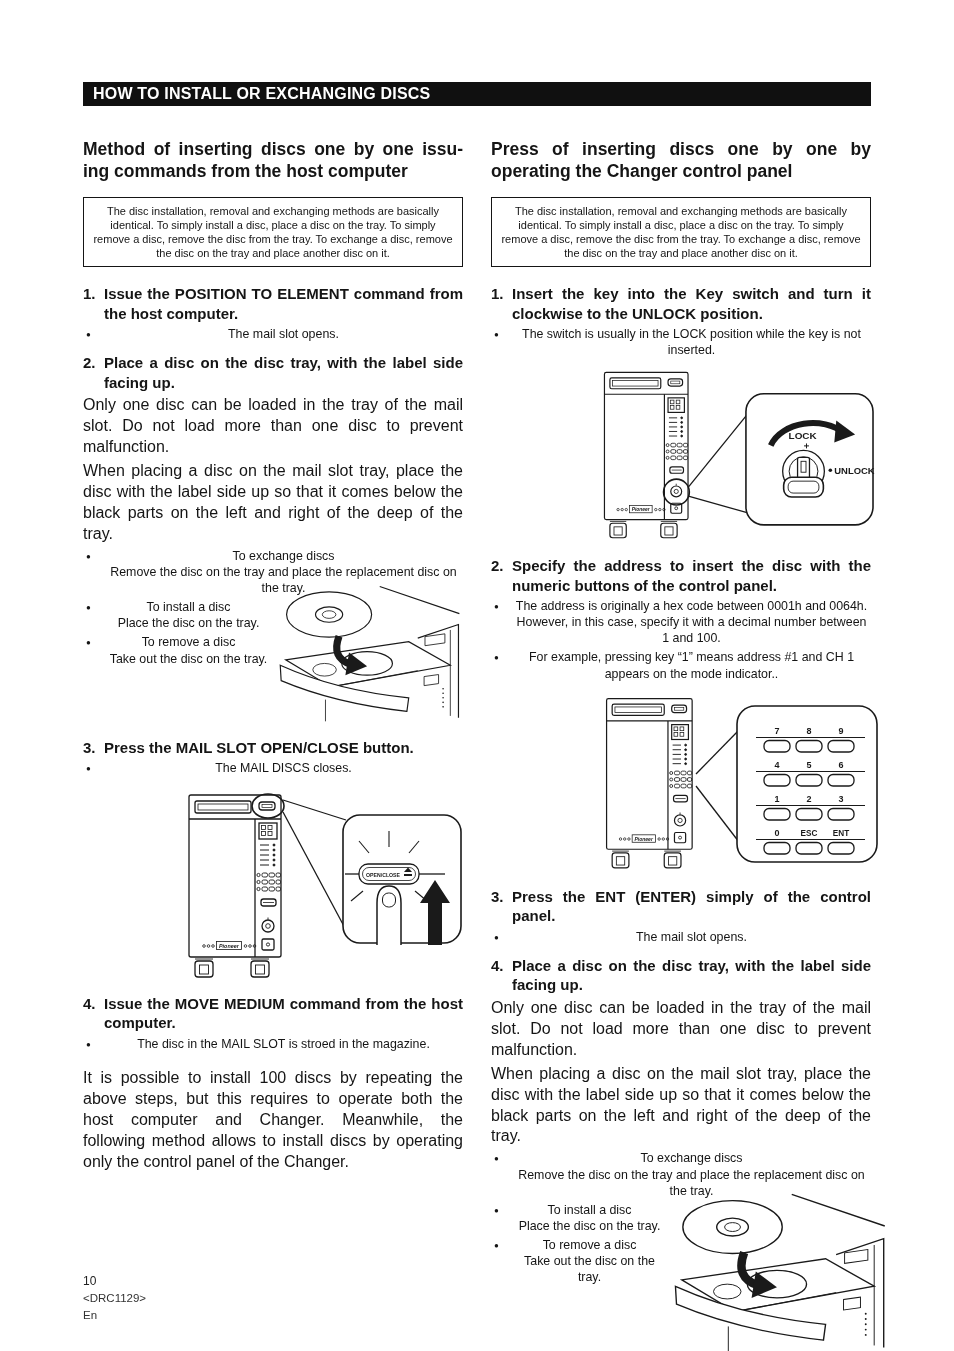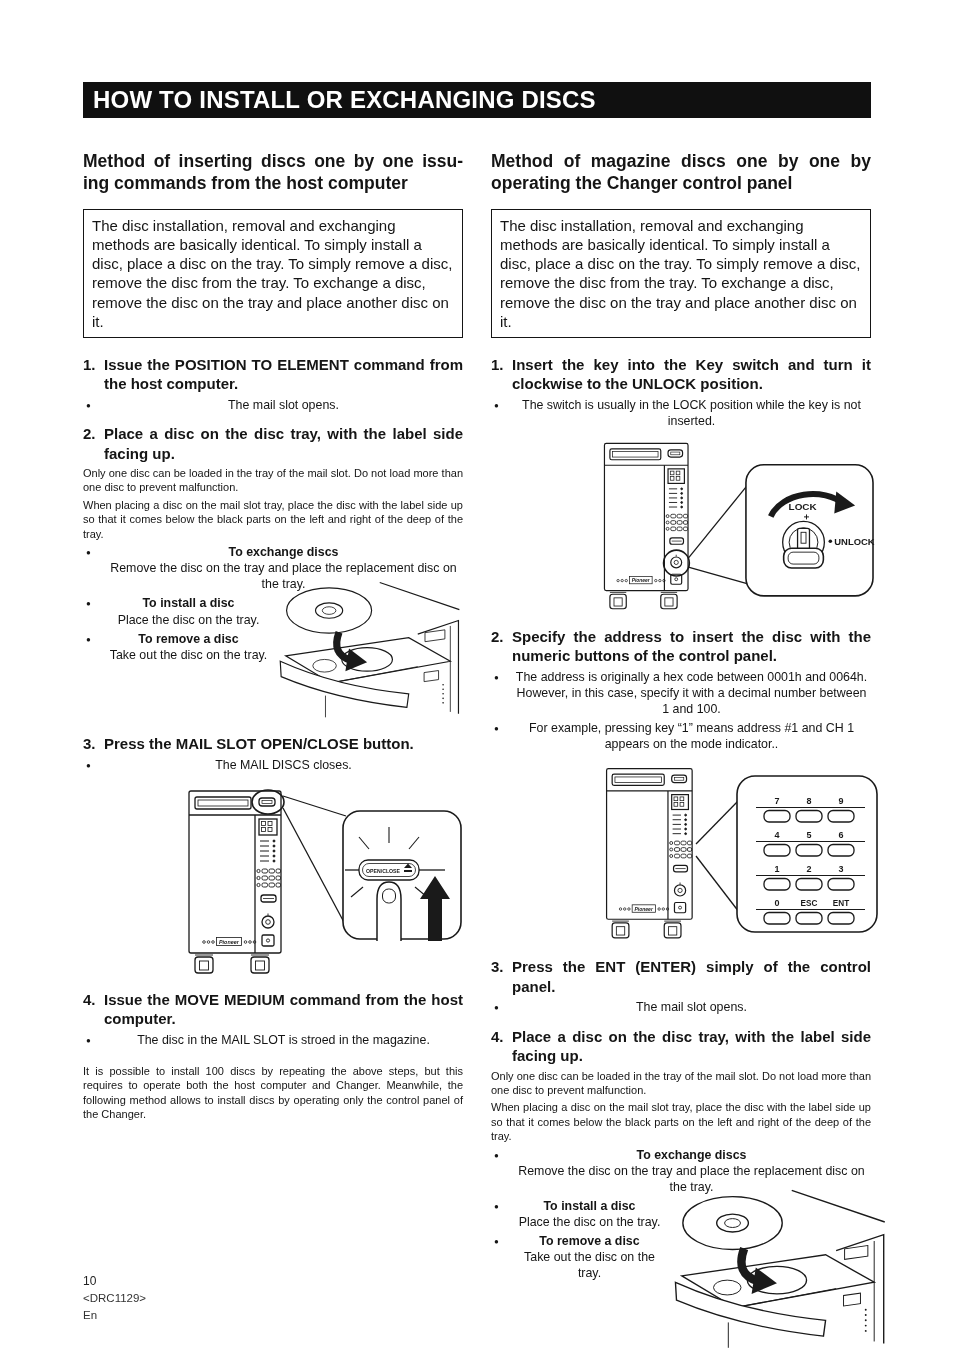--- a/index.html
+++ b/index.html
@@ -3,40 +3,40 @@
 <meta charset="utf-8">
 <style>
   * { box-sizing: border-box; margin: 0; padding: 0; }
   html,body { background:#fff; }
   body {
     width: 954px; height: 1351px; position: relative; overflow: hidden;
     font-family: "Liberation Sans", sans-serif; color:#151515;
   }
   .page { padding: 82px 83px 0 83px; }
   .header-bar {
-    background:#101010; color:#fff; height:36px; display:flex; align-items:center;
-    padding: 0 10px; font-size:24px; font-weight:bold; letter-spacing:.2px;
+    background:#101010; color:#fff; height:24px; display:flex; align-items:center;
+    padding: 0 10px; font-size:16px; font-weight:bold; letter-spacing:.2px;
   }
   .columns { display:flex; gap:28px; margin-top:33px; }
   .col { width:380px; }
   .col-heading { font-size:17.5px; font-weight:bold; line-height:1.25; margin-bottom:14px; }
   .stretch { text-align:justify; text-align-last:justify; }
   .note-box {
-    border:1.6px solid #151515; padding:6px 8px; font-size:15px; line-height:1.28;
-    margin-bottom:17px; text-align:left;
+    border:1.6px solid #151515; padding:6px 8px; font-size:11px; line-height:1.28;
+    margin-bottom:17px; text-align:center;
   }
   .step { display:flex; margin-top:11px; font-weight:bold; font-size:15px; line-height:1.3; }
   .step-num { width:21px; flex:none; }
   .step-title { flex:1; text-align:justify; }
   .bullet { display:flex; font-size:12.4px; line-height:1.3; margin-top:3px;text-align:center; }
   .dot { width:21px; flex:none; text-align:left; padding-left:3px; }
   .dot::before { content:"●"; font-size:8px; position:relative; top:-1px; }
   .bullet-body { flex:1; }
-  .bullet-title { font-weight:bold; }
-  .para { font-size:11px; line-height:1.31; text-align:justify; margin-top:3px; }
+  .bullet-title { font-weight:normal; }
+  .para { font-size:16px; line-height:1.31; text-align:justify; margin-top:3px; }
   .closing { margin-top:16px; }
   .flexrow { display:flex; }
   .flexrow .bcol { flex:1; }
   .art-left-tray { width:190px; flex:none; margin-top:-14px; }
   .art-right-tray { width:222px; flex:none; margin-top:-10px; margin-right:-18px; }
   .art-finger { display:block; width:285px; margin:10px 0 2px 100px; }
   .art-key { display:block; width:276px; margin:6px 0 2px 108px; }
   .art-keypad { display:block; width:280px; margin:8px 0 4px 108px; }
   .footer { position:absolute; left:83px; top:1272px; line-height:1.5; }
   .footer .pageno { font-size:12px; color:#222; }
@@ -253,21 +253,21 @@
       <div class="bullet">
         <span class="dot"></span>
         <span class="bullet-body">The disc in the MAIL SLOT is stroed in the magazine.</span>
       </div>
 
       <div class="para closing">It is possible to install 100 discs by repeating the above steps, but this requires to operate both the host computer and Changer. Meanwhile, the following method allows to install discs by operating only the control panel of the Changer.</div>
     </div>
 
     <div class="col">
       <div class="col-heading">
-        <div class="stretch">Method of magazine discs one by one by</div>
+        <div class="stretch">Press of inserting discs one by one by</div>
         <div>operating the Changer control panel</div>
       </div>
 
       <div class="note-box">The disc installation, removal and exchanging methods are basically identical. To simply install a disc, place a disc on the tray. To simply remove a disc, remove the disc from the tray. To exchange a disc, remove the disc on the tray and place another disc on it.</div>
 
       <div class="step">
         <span class="step-num">1.</span>
         <span class="step-title">Insert the key into the Key switch and turn it clockwise to the UNLOCK position.</span>
       </div>
       <div class="bullet">

